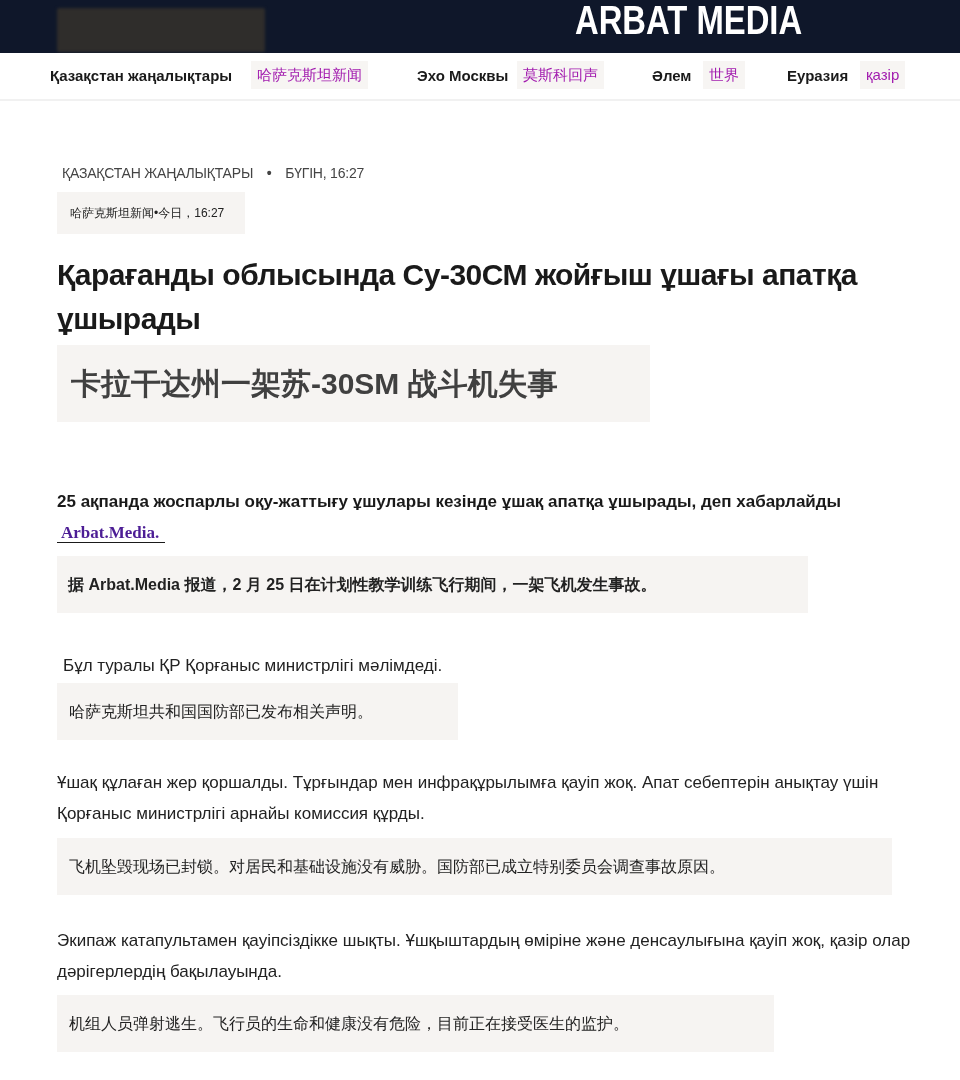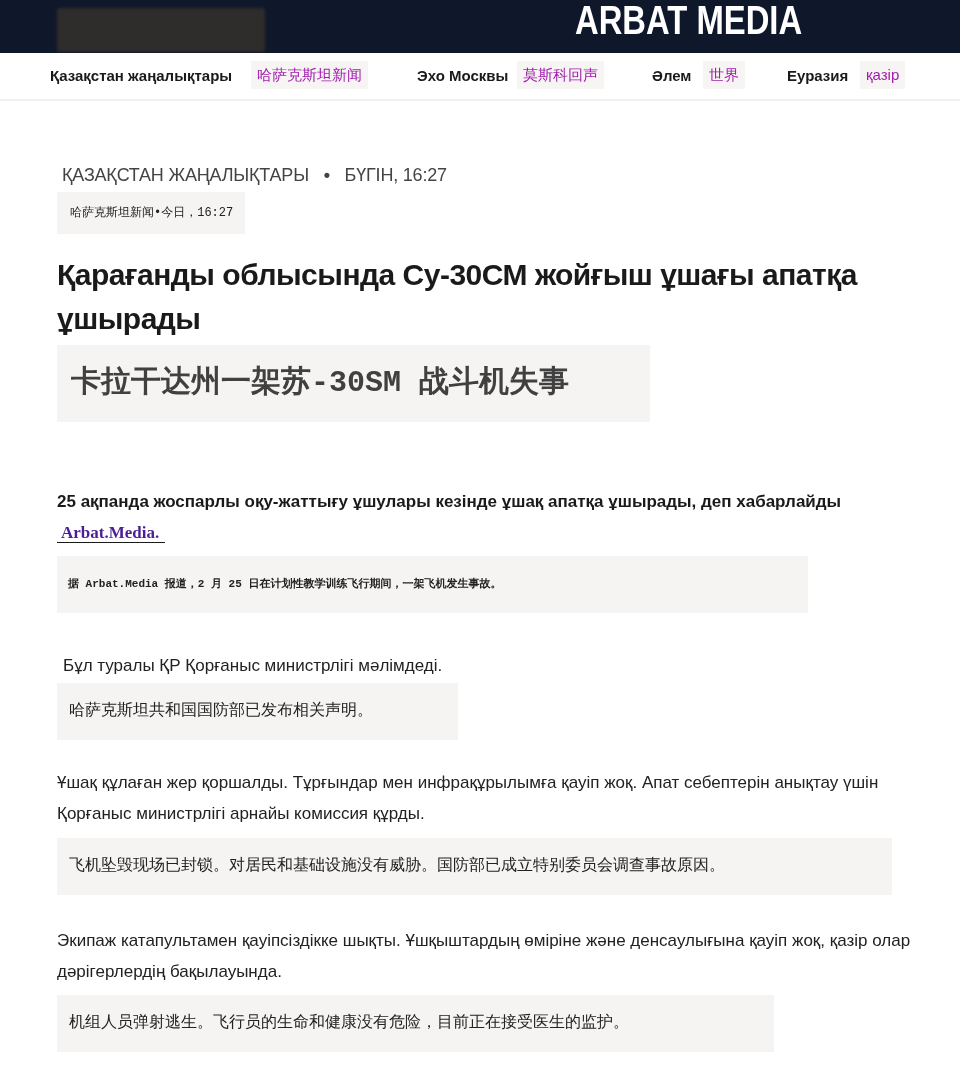--- a/index.html
+++ b/index.html
@@ -63,36 +63,35 @@
       line-height: 28px;
       padding: 0 6px;
       font-size: 15px;
       background: #f7f5f3;
       color: #a21caf;
       white-space: nowrap;
     }
     .meta-line {
       position: absolute;
       left: 62px; top: 165px;
-      font-size: 18px;
+      font-size: 14px;
       color: #444;
       letter-spacing: -0.2px;
       white-space: nowrap;
     }
     .meta-line .dot {
       display: inline-block;
       margin: 0 10px;
       font-weight: 700;
     }
     .tr-box {
       position: absolute;
       background: #f6f4f2;
       color: #222;
       white-space: nowrap;
-      font-family: Liberation Mono, monospace;
     }
     .meta-tr {
       left: 57px; top: 192px;
       width: 188px; height: 42px;
       line-height: 42px;
       font-size: 12px;
       padding-left: 13px;
       box-sizing: border-box;
     }
     .headline {
@@ -128,21 +127,21 @@
       color: #4c1d95;
       text-decoration: none;
       border-bottom: 1.5px solid #1a1a1a;
       padding: 0 6px 0 4px;
       font-family: Liberation Serif, serif;
     }
     .lead-tr {
       left: 57px; top: 556px;
       width: 751px; height: 57px;
       line-height: 57px;
-      font-size: 11px;
+      font-size: 16px;
       font-weight: 700;
       padding-left: 11px;
       box-sizing: border-box;
     }
     .para {
       position: absolute;
       left: 57px;
       width: 860px;
       font-size: 17px;
       line-height: 31px;

